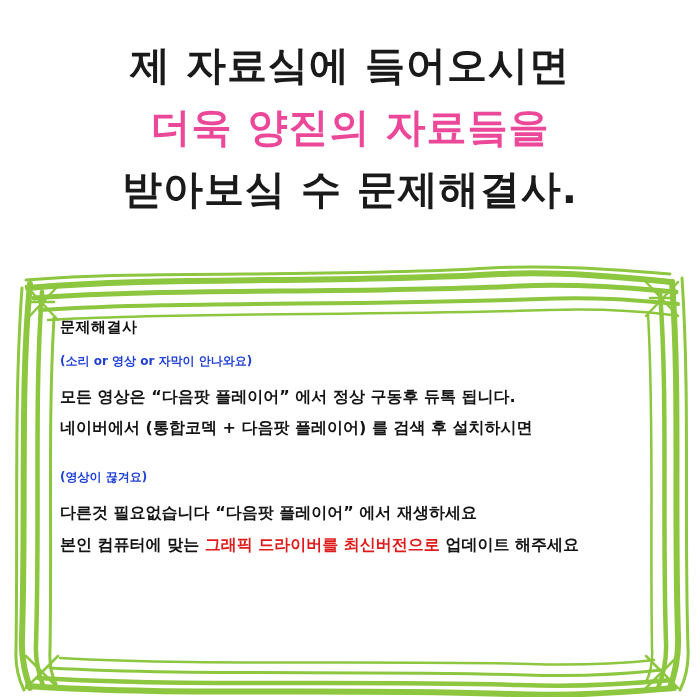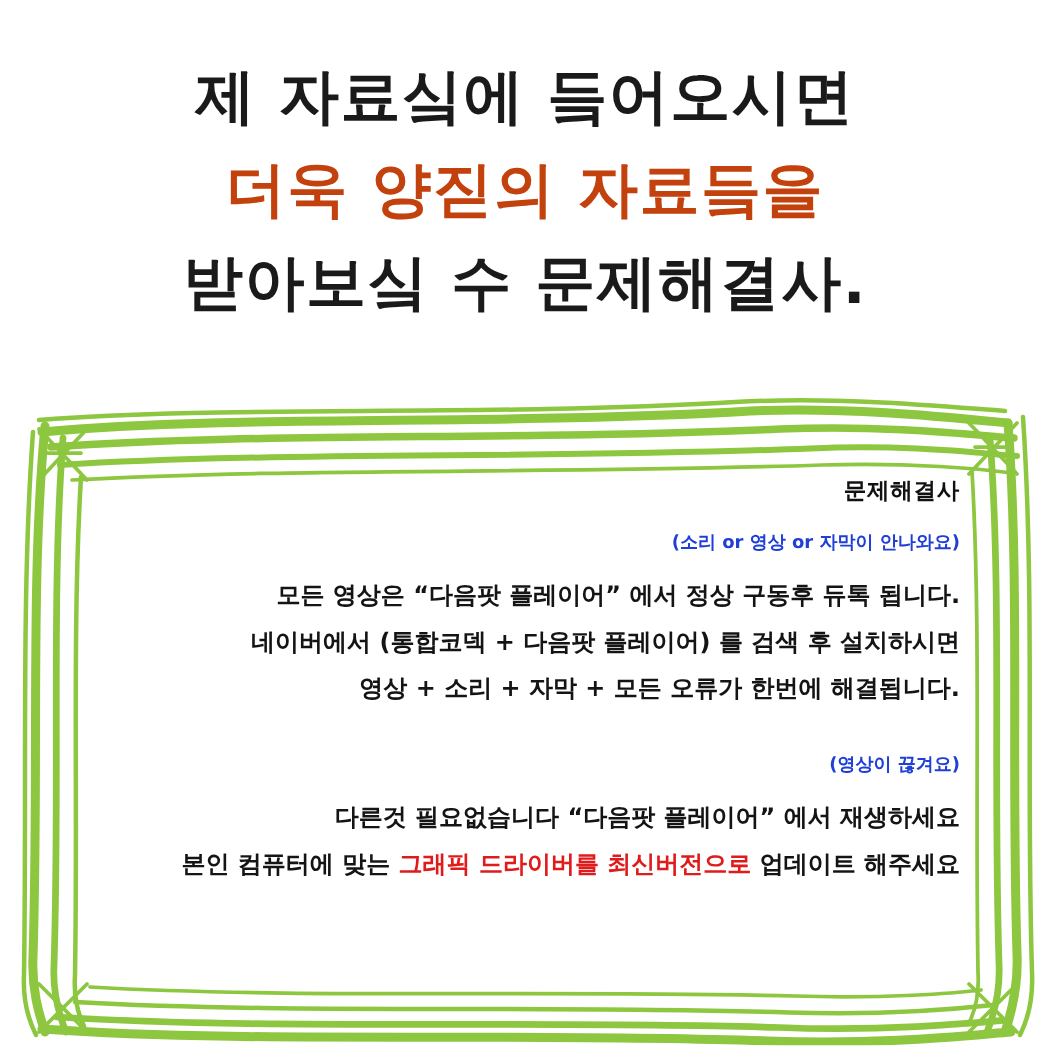--- a/index.html
+++ b/index.html
@@ -23,21 +23,21 @@
   }
   .headline-line {
     font-family: "DejaVu Sans", sans-serif;
     font-weight: bold;
     font-size: 40px;
     line-height: 1.55;
     letter-spacing: 1px;
     white-space: nowrap;
   }
   .hl-1 { color: #1a1a1a; }
-  .hl-2 { color: #c2410c; }
+  .hl-2 { color: #ec4899; }
   .hl-3 { color: #1a1a1a; }
 
   
   .frame-wrap {
     position: absolute;
     left: 0;
     top: 258px;
     width: 700px;
     height: 439px;
   }
@@ -46,21 +46,21 @@
     left: 0;
     top: 0;
   }
 
   
   .panel {
     position: absolute;
     left: 60px;
     top: 60px;
     width: 580px;
-    text-align: right;
+    text-align: left;
     font-family: "DejaVu Sans", sans-serif;
   }
   .panel-title {
     font-size: 15px;
     font-weight: bold;
     color: #111111;
     margin-bottom: 16px;
     letter-spacing: 0.5px;
   }
   .sub-head {
@@ -133,21 +133,20 @@
     </g>
   </svg>
 
   <div class="panel">
     <div class="panel-title">문제해결사</div>
 
     <div>
       <div class="sub-head">(소리 or 영상 or 자막이 안나와요)</div>
       <div class="body-line">모든 영상은 “다음팟 플레이어” 에서 정상 구동후 듀톡 됩니다.</div>
       <div class="body-line">네이버에서 (통합코덱 + 다음팟 플레이어) 를 검색 후 설치하시면</div>
-      <div class="body-line">영상 + 소리 + 자막 + 모든 오류가 한번에 해결됩니다.</div>
     </div>
 
     <div class="block-gap"></div>
 
     <div class="section-2">
       <div class="sub-head">(영상이 끊겨요)</div>
       <div class="body-line">다른것 필요없습니다 “다음팟 플레이어” 에서 재생하세요</div>
       <div class="body-line"><span>본인 컴퓨터에 맞는 </span><span class="mix-red">그래픽 드라이버를 최신버전으로</span><span> 업데이트 해주세요</span></div>
     </div>
   </div>

